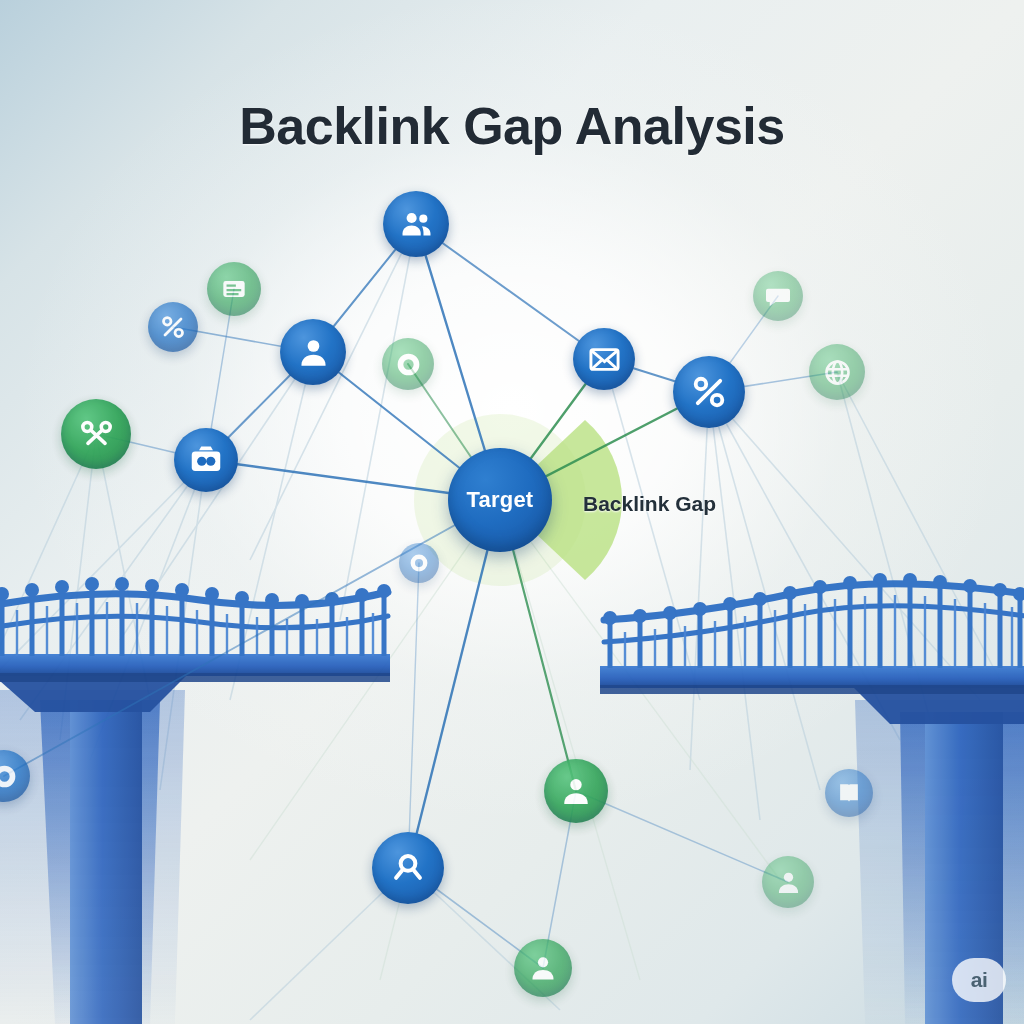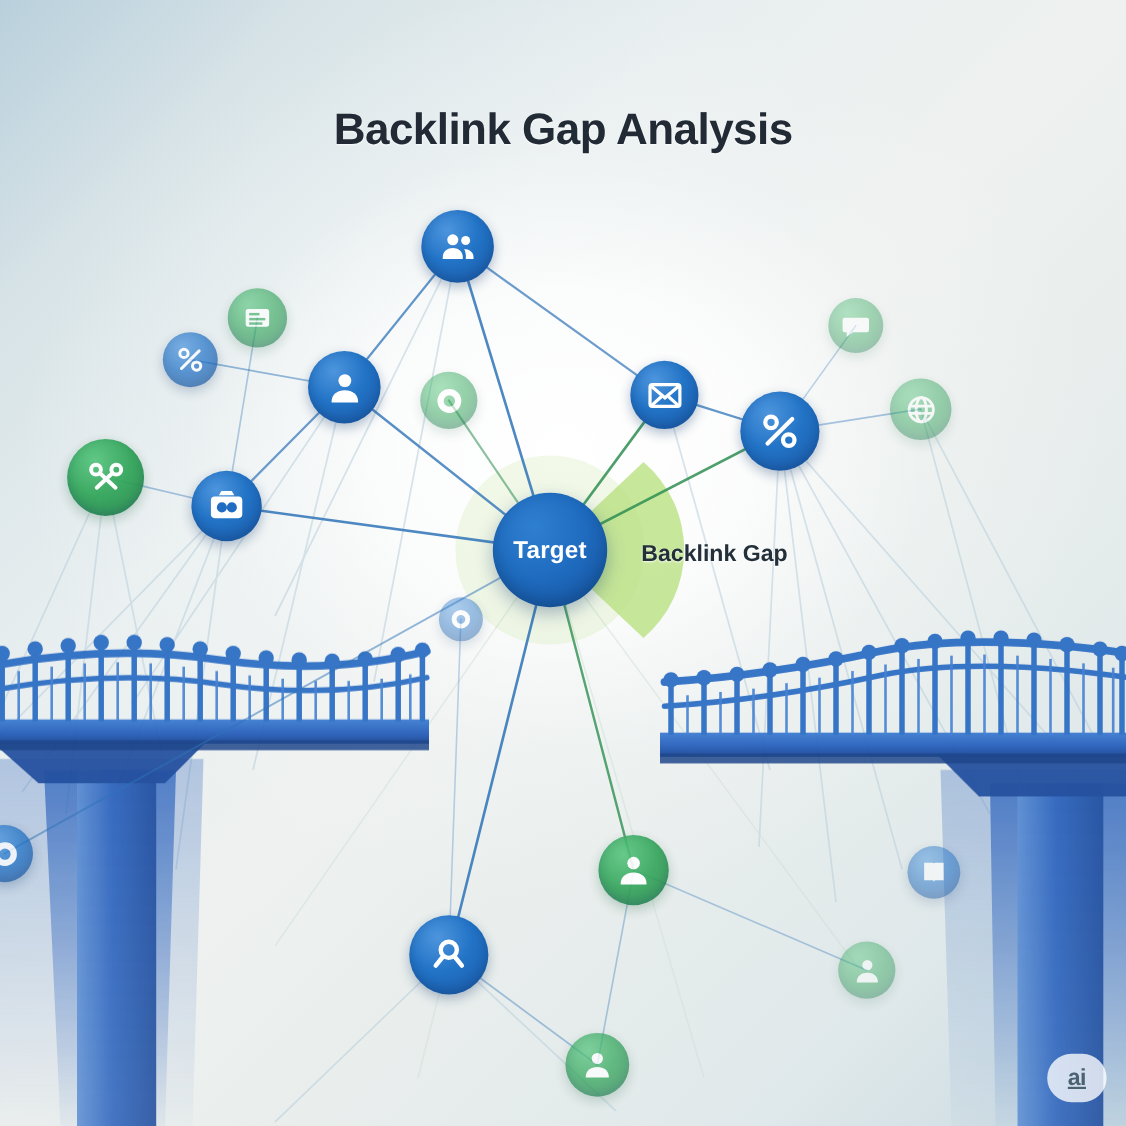--- a/index.html
+++ b/index.html
@@ -18,21 +18,21 @@
       radial-gradient(ellipse 62% 52% at 50% 40%, #ffffff 0%, rgba(255,255,255,0.82) 26%, rgba(244,247,247,0.35) 52%, rgba(226,234,236,0.0) 78%),
       linear-gradient(135deg, #b9d0dc 0%, #d7e3e7 14%, #e9eff0 32%, #eef1ef 50%, #e7edec 68%, #dfe8ea 84%, #c9dae2 100%);
   }
   .layer { position: absolute; inset: 0; width: 1024px; height: 1024px; }
 
   .title {
     position: absolute;
     left: 0; right: 0;
     top: 96px;
     text-align: center;
-    font-size: 40px;
+    font-size: 52px;
     font-weight: 700;
     letter-spacing: -0.5px;
     color: #222b35;
     text-shadow: 0 1px 2px rgba(255,255,255,0.85);
   }
 
   .node {
     position: absolute;
     border-radius: 50%;
     display: flex;
@@ -76,21 +76,20 @@
     height: 44px;
     border-radius: 22px;
     background: rgba(255,255,255,0.78);
     color: #4a6272;
     font-size: 21px;
     font-weight: 700;
     display: flex;
     align-items: center;
     justify-content: center;
     letter-spacing: -0.5px;
-    text-decoration: underline;
   }
 </style>
 </head>
 <body>
 
 <div id="canvas">
 
   <svg class="layer" viewBox="0 0 1024 1024" preserveAspectRatio="none">
     <g stroke="#b9cfdc" stroke-width="1.6" opacity="0.55" fill="none">
       <line x1="206" y1="460" x2="-30" y2="700"></line>

